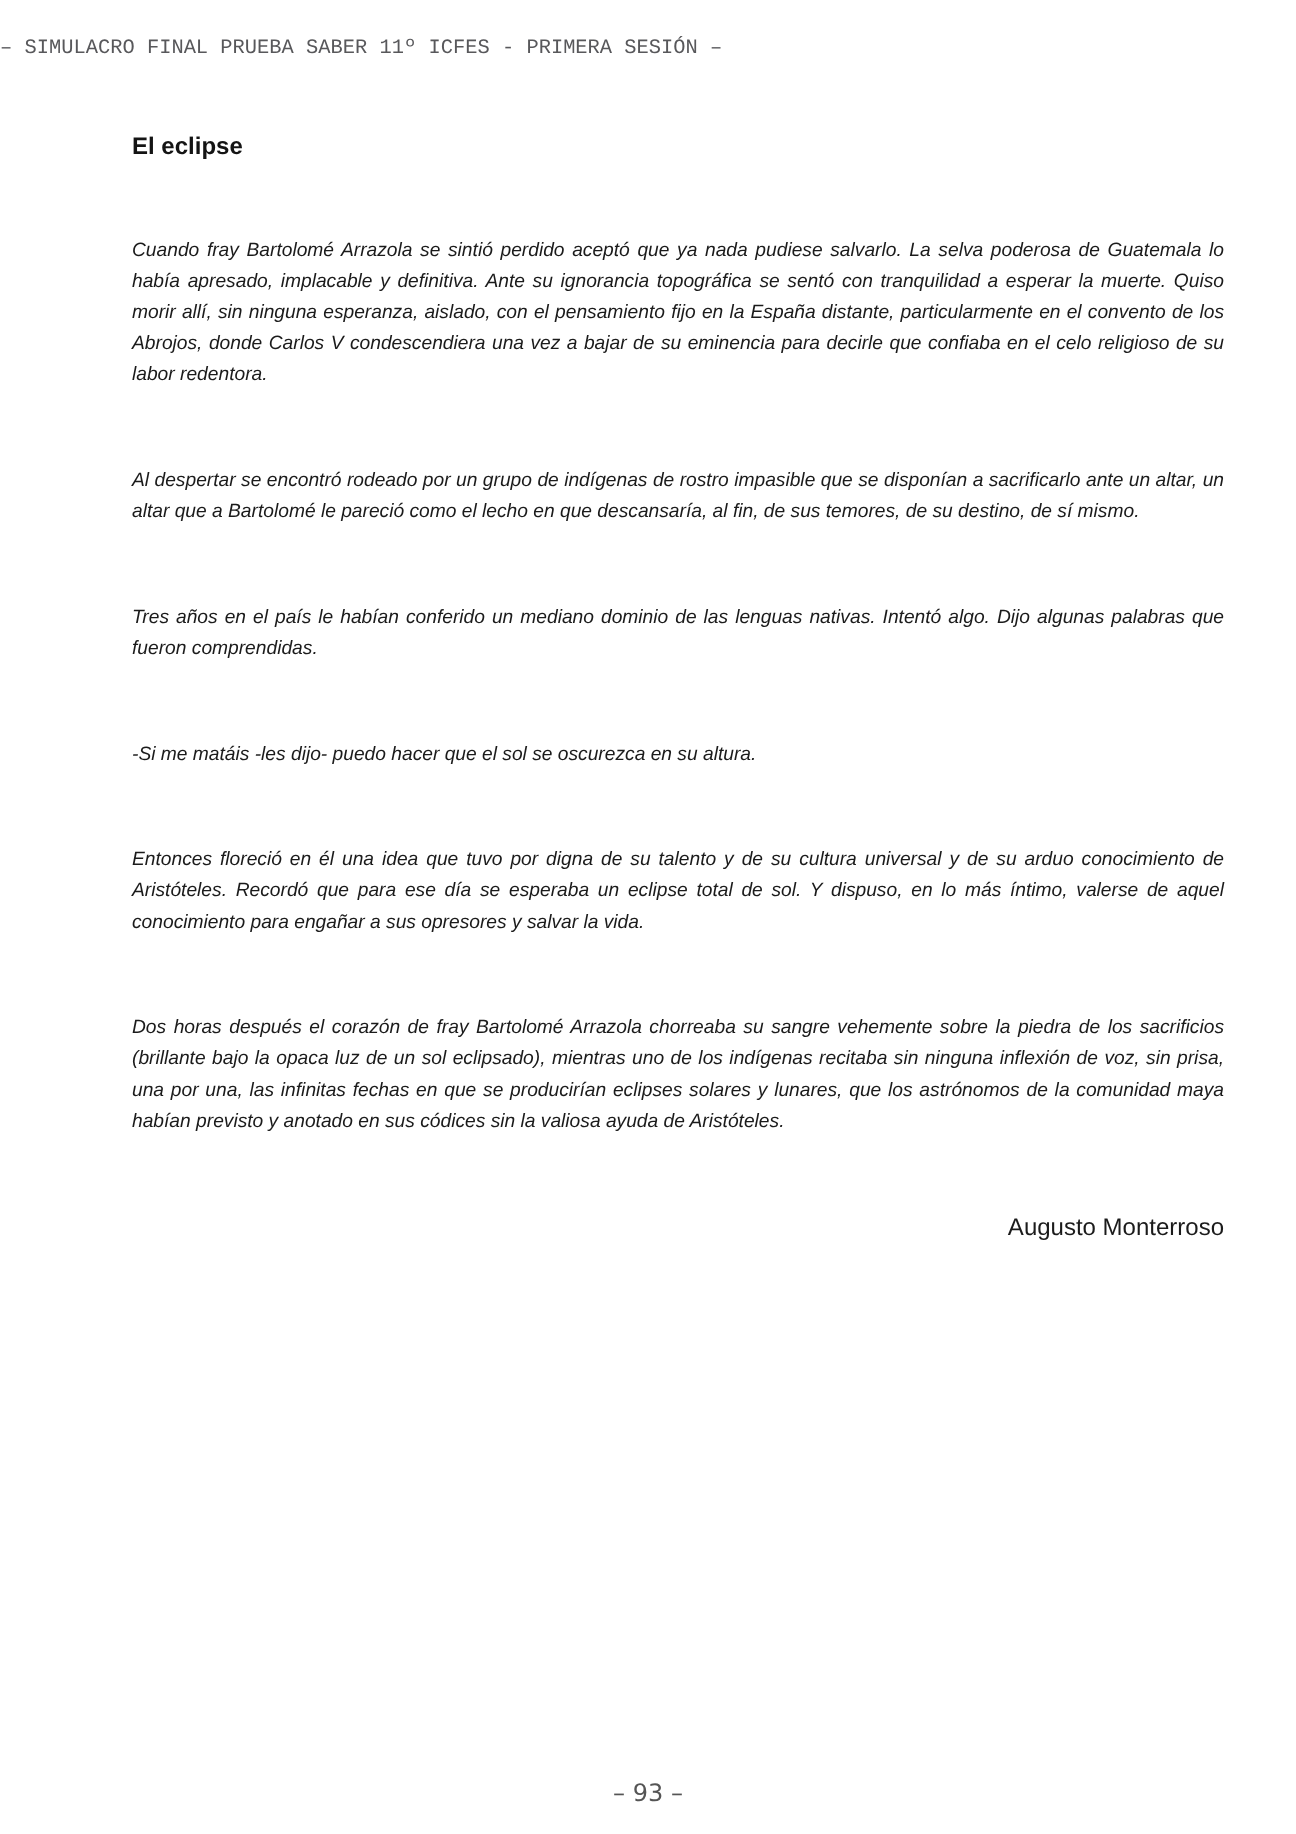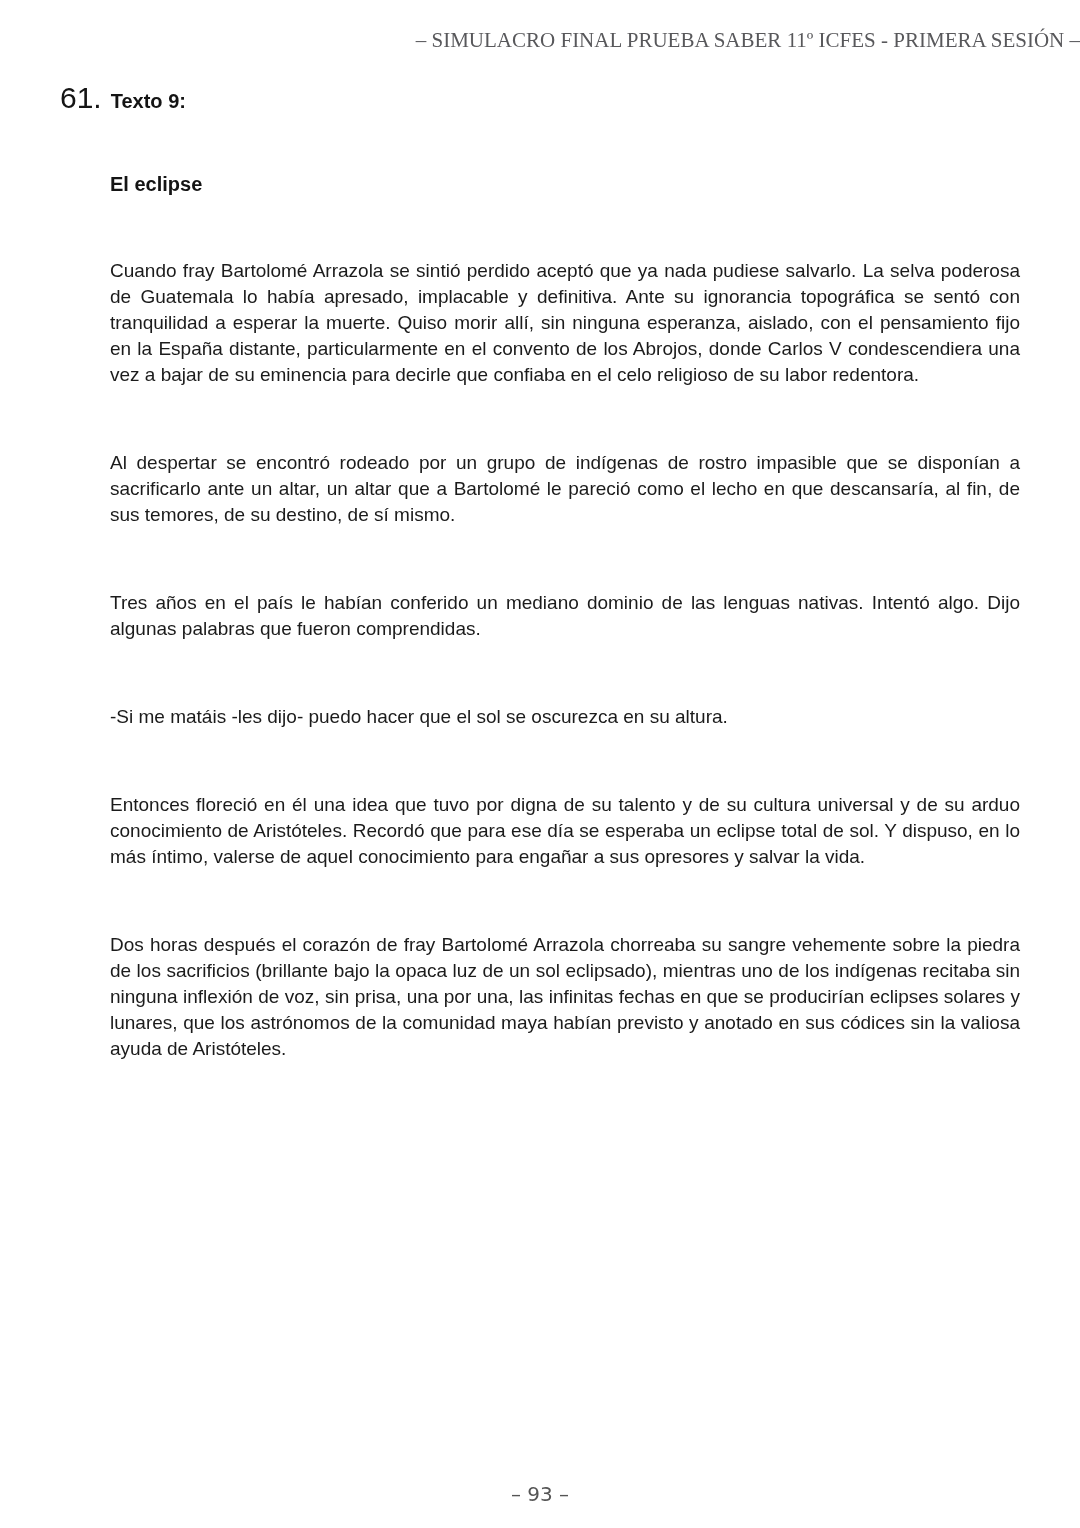--- a/index.html
+++ b/index.html
@@ -13,23 +13,23 @@
     height: 1528px;
     margin: 0 auto;
     background: #ffffff;
     box-sizing: border-box;
     padding-top: 28px;
     overflow: hidden;
     font-family: "Liberation Sans", sans-serif;
     color: #1b1b1b;
   }
   .page-header {
-    text-align: right;
-    font-family: Liberation Serif, serif;
-    font-size: 21px;
+    text-align: left;
+    font-family: Liberation Mono, monospace;
+    font-size: 17px;
     line-height: 25px;
     color: #58585b;
   }
   .question-row {
     margin: 28px 0 0 60px;
     white-space: nowrap;
   }
   .question-number {
     font-size: 30px;
     font-weight: 400;
@@ -43,24 +43,25 @@
   }
   .story-title {
     margin: 58px 0 0 110px;
     font-size: 20px;
     font-weight: 700;
     color: #141414;
   }
   .story-paragraph {
     width: 910px;
     margin: 62px 0 0 110px;
-    font-size: 19px;
+    font-size: 16px;
     line-height: 26px;
     text-align: justify;
     color: #1b1b1b;
+    font-style: italic;
   }
   .author-line, .source-line {
     width: 910px;
     margin: 62px 0 0 110px;
     font-size: 20px;
     line-height: 26px;
     text-align: right;
     color: #1b1b1b;
   }
   .source-line {
@@ -77,36 +78,34 @@
     color: #555555;
   }
 </style>
 </head>
 <body>
 
 <div class="page">
 
   <div class="page-header">– SIMULACRO FINAL PRUEBA SABER 11º ICFES - PRIMERA SESIÓN –</div>
 
-  <div class="question-row">
-    <span class="question-number">61.</span><span class="question-label">Texto 9:</span>
-  </div>
 
   <div class="story-title">El eclipse</div>
 
   <p class="story-paragraph">Cuando fray Bartolomé Arrazola se sintió perdido aceptó que ya nada pudiese salvarlo. La selva poderosa de Guatemala lo había apresado, implacable y definitiva. Ante su ignorancia topográfica se sentó con tranquilidad a esperar la muerte. Quiso morir allí, sin ninguna esperanza, aislado, con el pensamiento fijo en la España distante, particularmente en el convento de los Abrojos, donde Carlos V condescendiera una vez a bajar de su eminencia para decirle que confiaba en el celo religioso de su labor redentora.</p>
 
   <p class="story-paragraph">Al despertar se encontró rodeado por un grupo de indígenas de rostro impasible que se disponían a sacrificarlo ante un altar, un altar que a Bartolomé le pareció como el lecho en que descansaría, al fin, de sus temores, de su destino, de sí mismo.</p>
 
   <p class="story-paragraph">Tres años en el país le habían conferido un mediano dominio de las lenguas nativas. Intentó algo. Dijo algunas palabras que fueron comprendidas.</p>
 
   <p class="story-paragraph">-Si me matáis -les dijo- puedo hacer que el sol se oscurezca en su altura.</p>
 
   <p class="story-paragraph">Entonces floreció en él una idea que tuvo por digna de su talento y de su cultura universal y de su arduo conocimiento de Aristóteles. Recordó que para ese día se esperaba un eclipse total de sol. Y dispuso, en lo más íntimo, valerse de aquel conocimiento para engañar a sus opresores y salvar la vida.</p>
 
 
   <p class="story-paragraph">Dos horas después el corazón de fray Bartolomé Arrazola chorreaba su sangre vehemente sobre la piedra de los sacrificios (brillante bajo la opaca luz de un sol eclipsado), mientras uno de los indígenas recitaba sin ninguna inflexión de voz, sin prisa, una por una, las infinitas fechas en que se producirían eclipses solares y lunares, que los astrónomos de la comunidad maya habían previsto y anotado en sus códices sin la valiosa ayuda de Aristóteles.</p>
 
+  <p class="author-line">Augusto Monterroso</p>
 
 
   <div class="page-footer">– 93 –</div>
 
 </div>
 
 </body></html>

